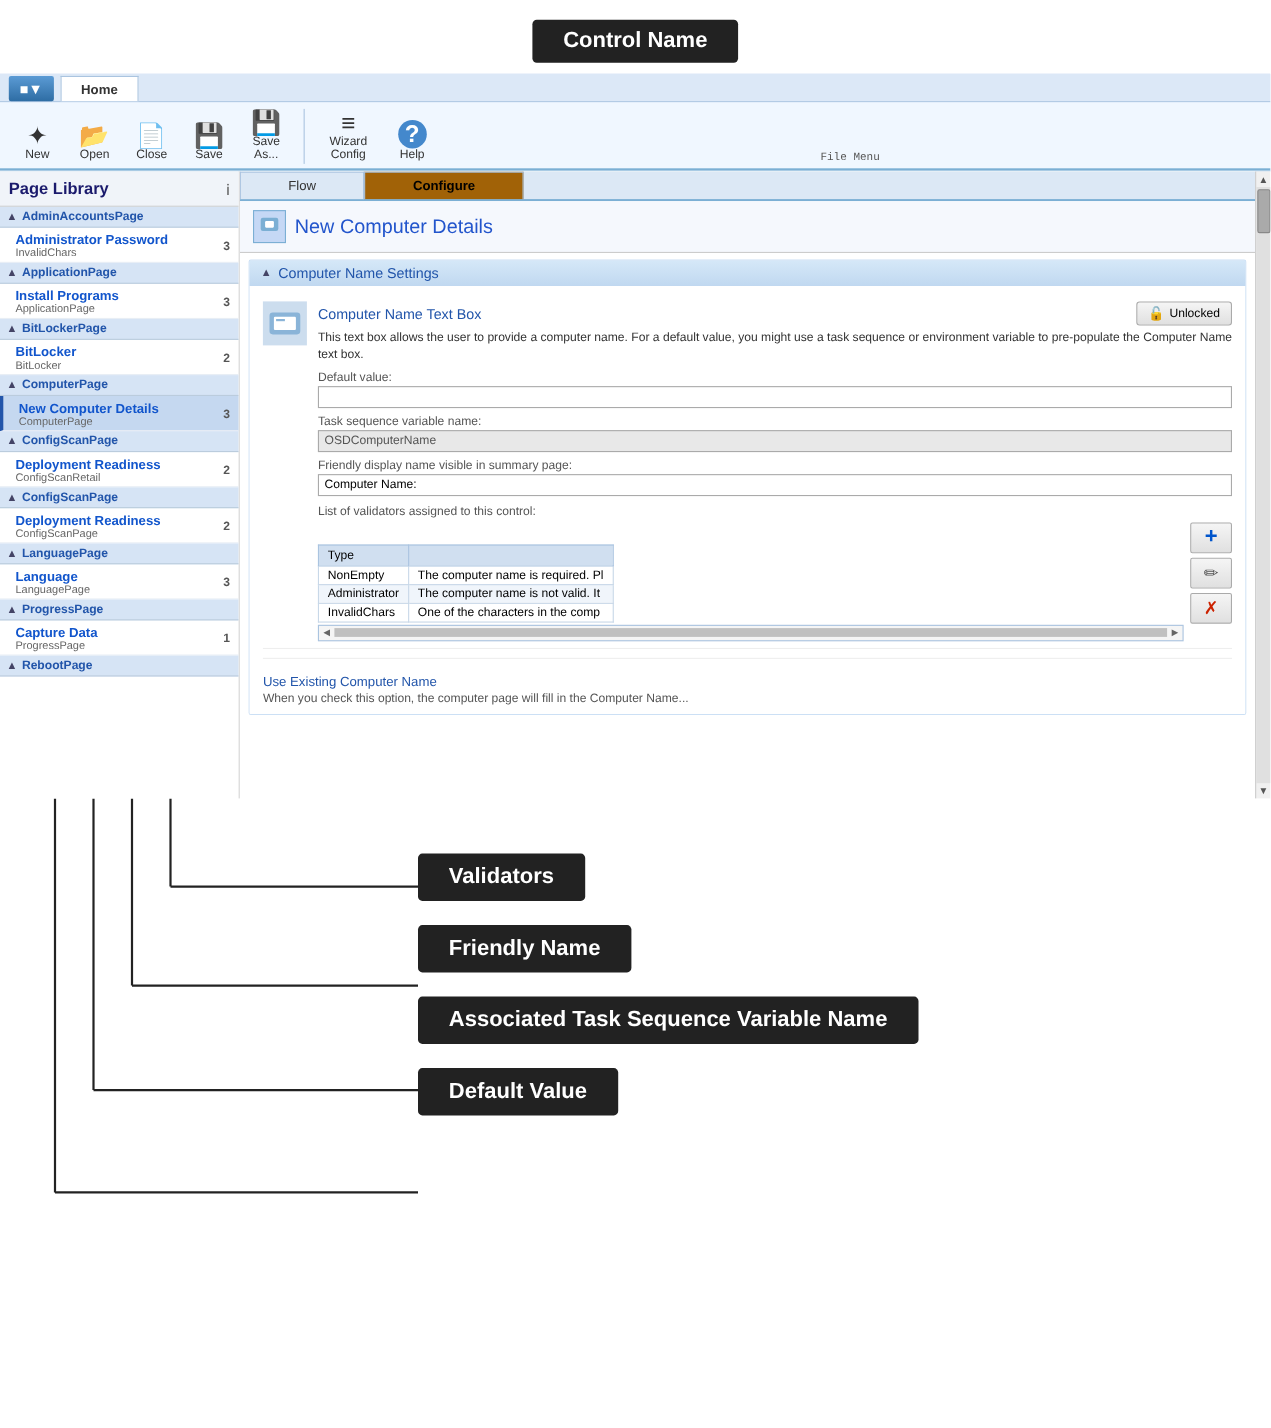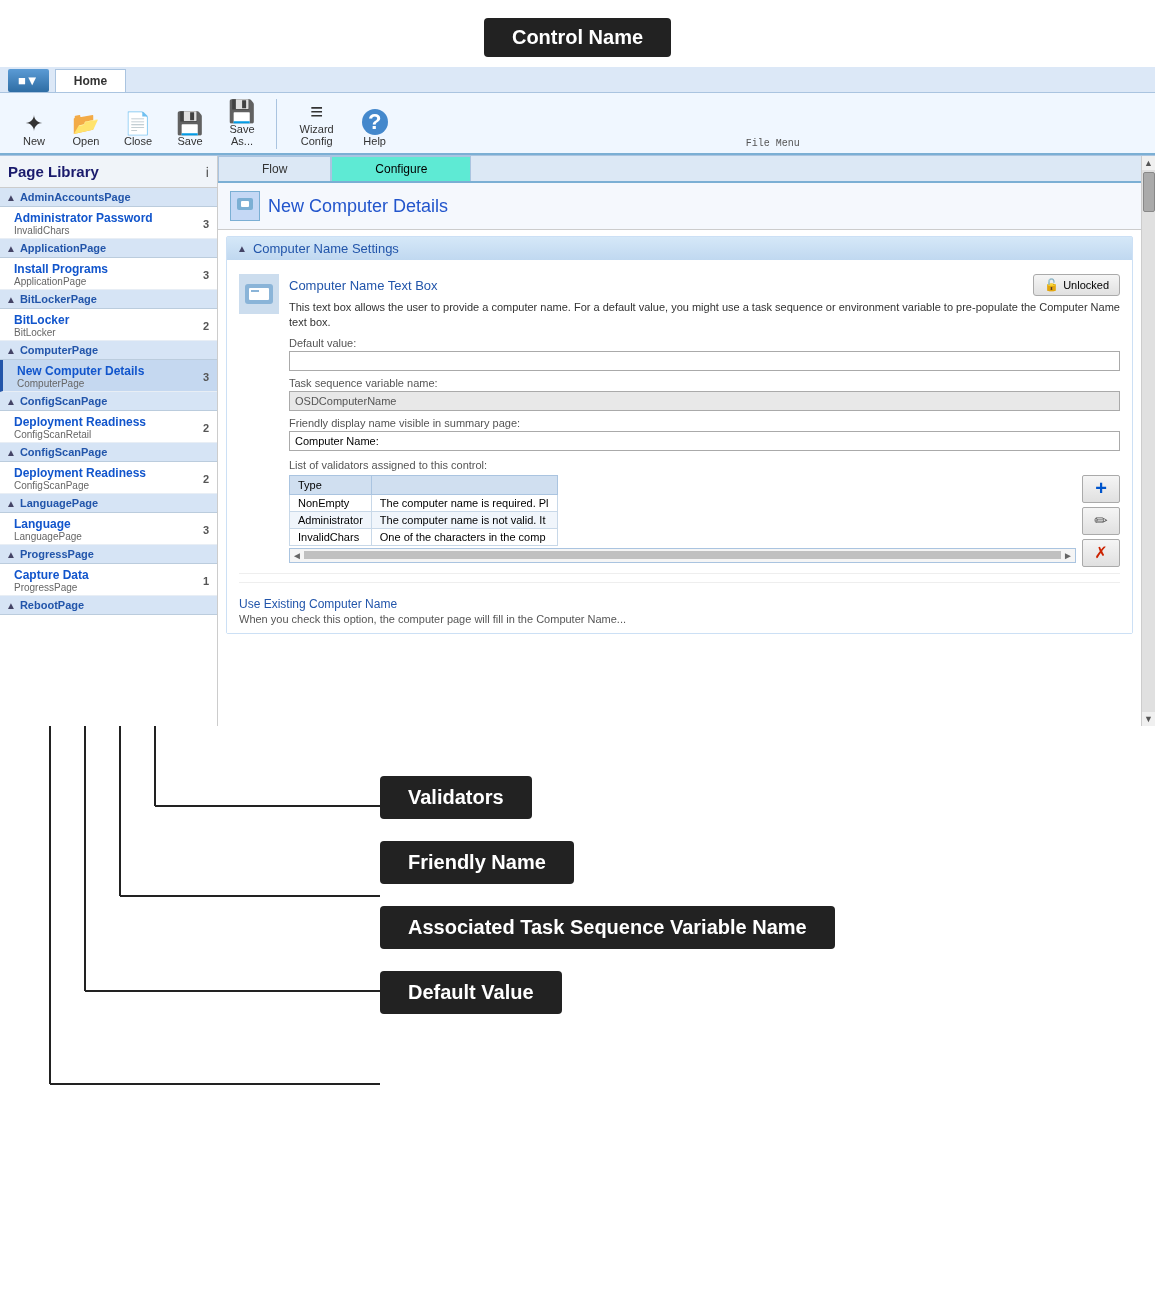--- a/index.html
+++ b/index.html
@@ -195,22 +195,22 @@
     .content-tab {
       padding: 5px 43px;
       font-size: 12px;
       cursor: pointer;
       border: 1px solid #aac4e0;
       border-bottom: none;
       background: #dce8f5;
       color: #333;
     }
     .content-tab.active {
-      background: #5eead4;
-      font-weight: normal;
+      background: #a16207;
+      font-weight: bold;
       color: #000;
     }
 
     .content-body {
       flex: 1;
       overflow-y: auto;
       padding: 0;
       background: #fff;
     }
 
@@ -344,20 +344,21 @@
     }
     .validators-wrapper {
       display: flex;
       gap: 6px;
       align-items: flex-start;
     }
     .validators-table {
       flex: 1;
       border-collapse: collapse;
       font-size: 11px;
+      margin-top: 20px;
     }
     .validators-table th {
       background: #d0dff0;
       border: 1px solid #aac4e0;
       padding: 3px 8px;
       text-align: left;
       font-weight: normal;
     }
     .validators-table td {
       border: 1px solid #c8d8e8;

